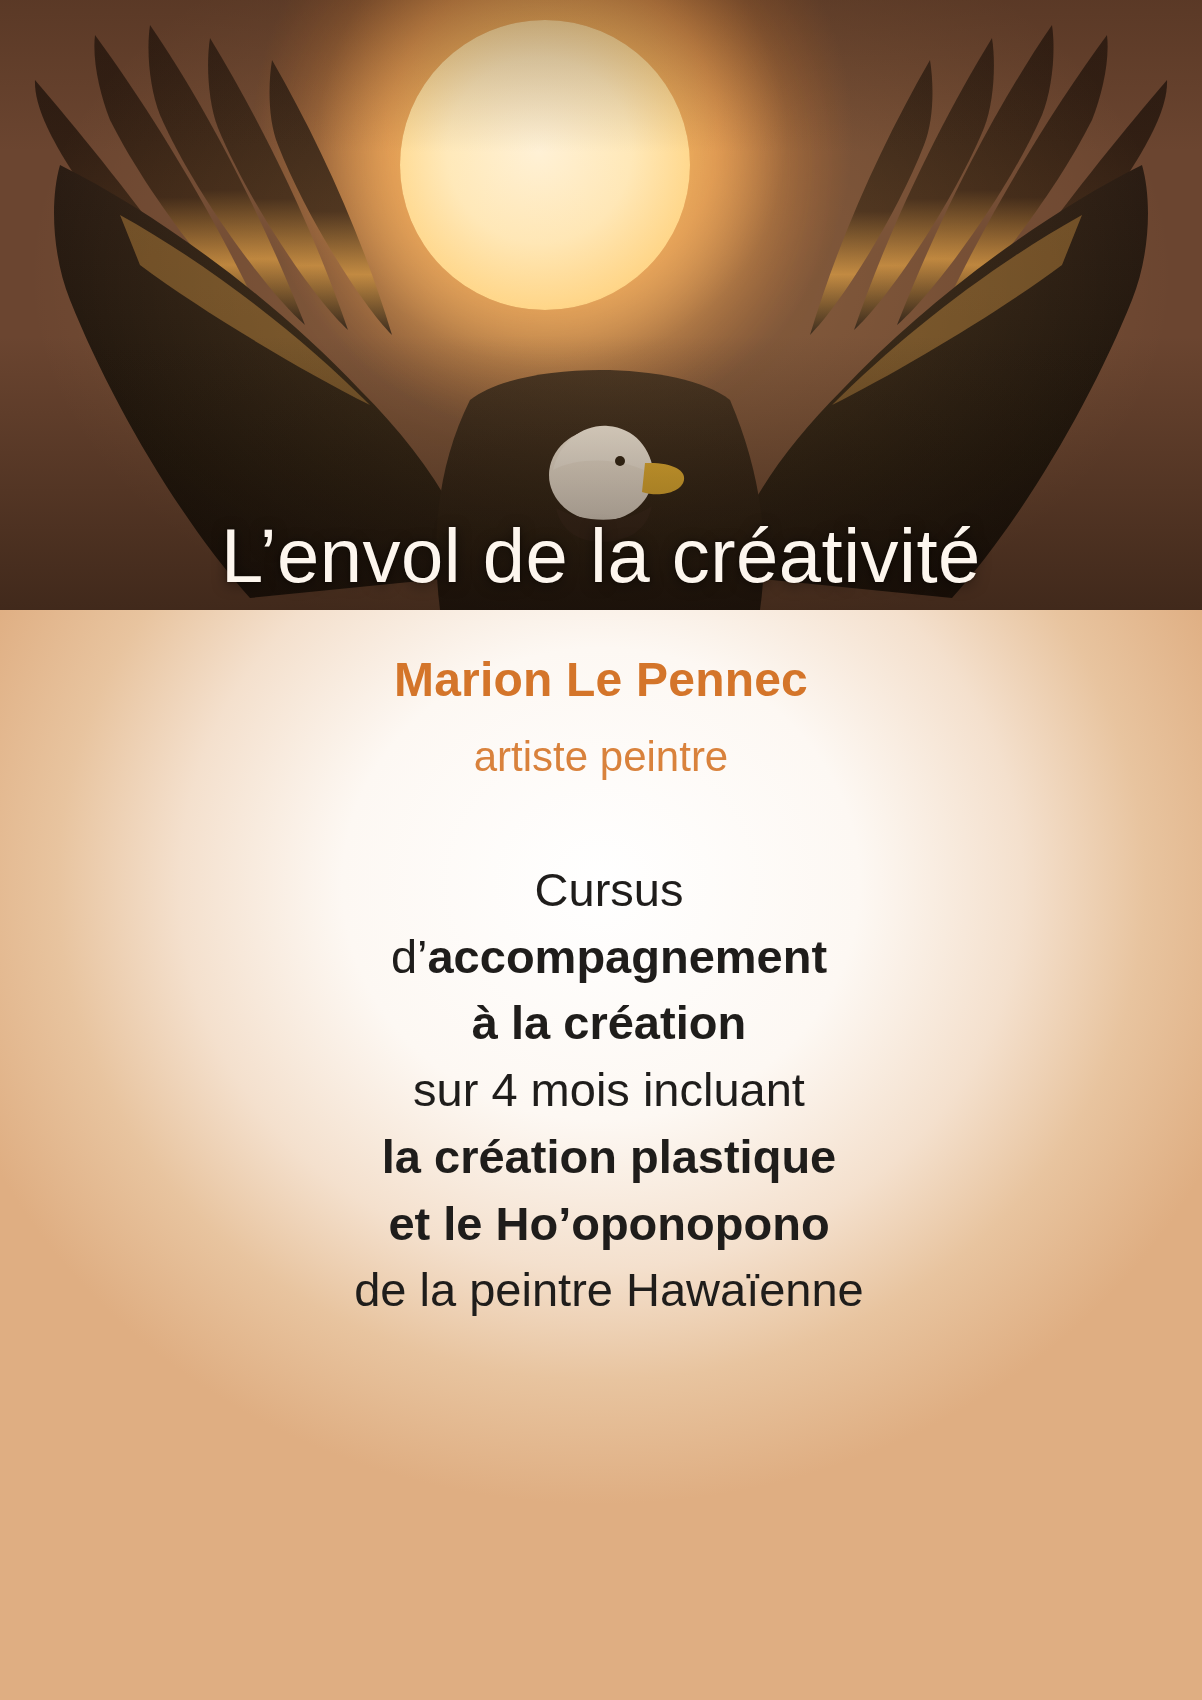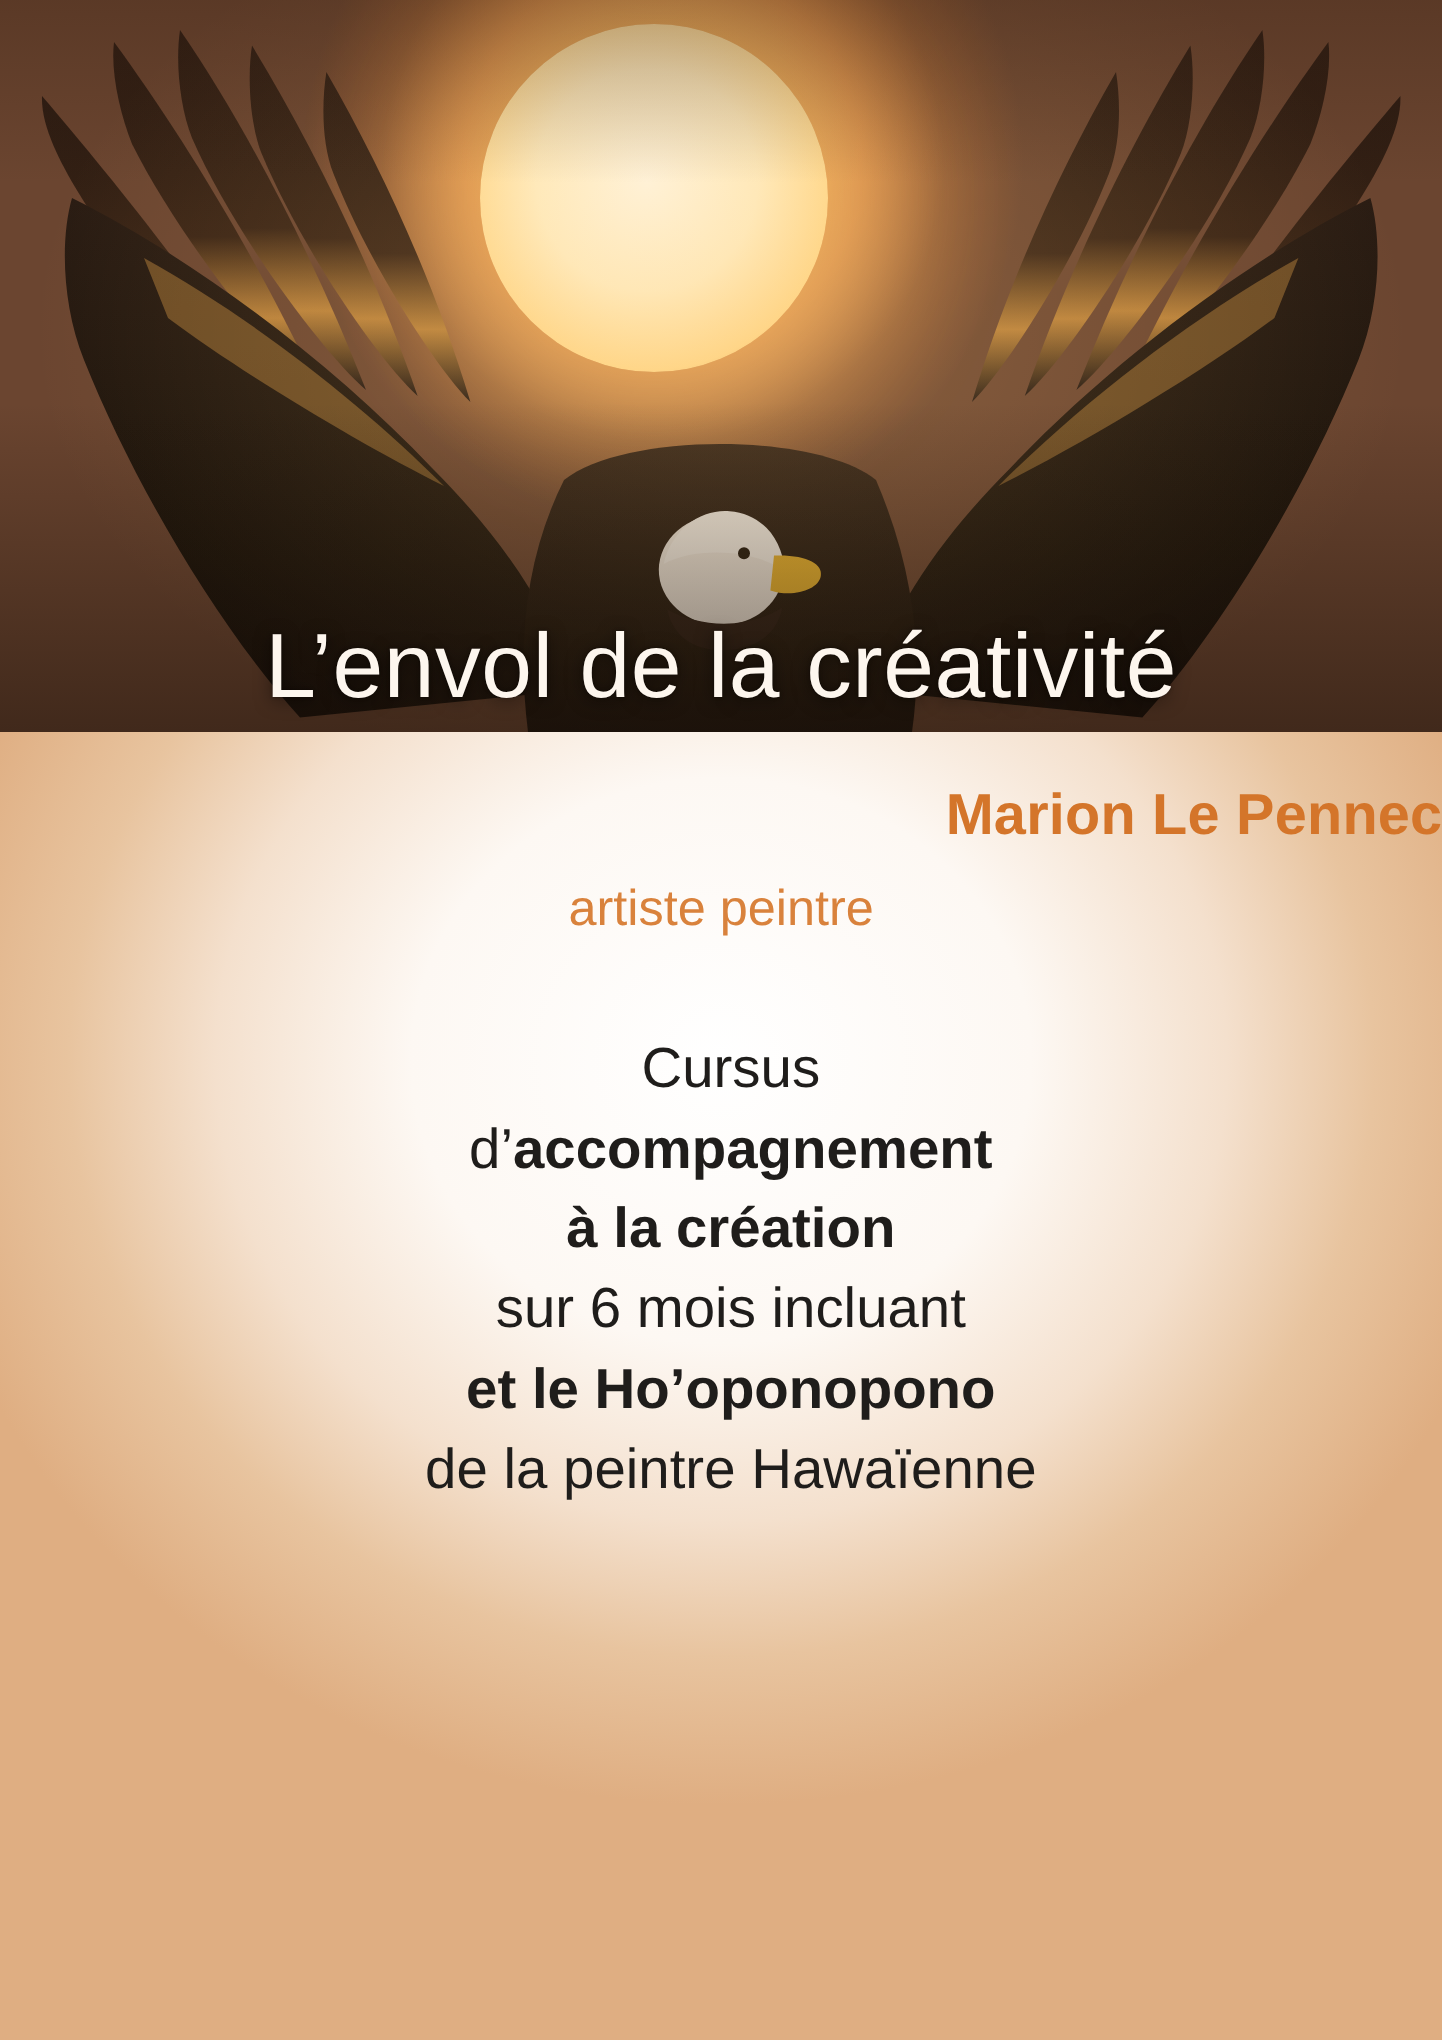--- a/index.html
+++ b/index.html
@@ -93,21 +93,20 @@
     color: #d98036;
     font-weight: 400;
     letter-spacing: 0.3px;
   }
   .artist-name {
     margin-top: 42px;
     font-size: 48px;
     color: #d4752a;
     font-weight: 700;
     letter-spacing: 0.2px;
-    text-align: right;
   }
   .artist-role {
     margin-top: 26px;
     font-size: 42px;
     color: #d9823c;
     font-weight: 400;
   }
 
   .blurb {
     margin-top: 76px;
@@ -193,19 +192,20 @@
 
 
     <div class="artist-name">Marion Le Pennec</div>
 
     <div class="artist-role">artiste peintre</div>
 
     <div class="blurb" id="description">
         <span class="ln"><span class="thin">Cursus</span></span>
         <span class="ln"><span class="thin">d’</span><b>accompagnement</b></span>
         <span class="ln"><b>à la création</b></span>
-        <span class="ln"><span class="thin">sur 6 mois incluant</span></span>
+        <span class="ln"><span class="thin">sur 4 mois incluant</span></span>
+        <span class="ln"><b>la création plastique</b></span>
         <span class="ln"><b>et le Ho’oponopono</b></span>
         <span class="ln"><span class="thin">de la peintre Hawaïenne</span></span>
       </div>
 
   </div>
 </div>
 
 </body></html>

